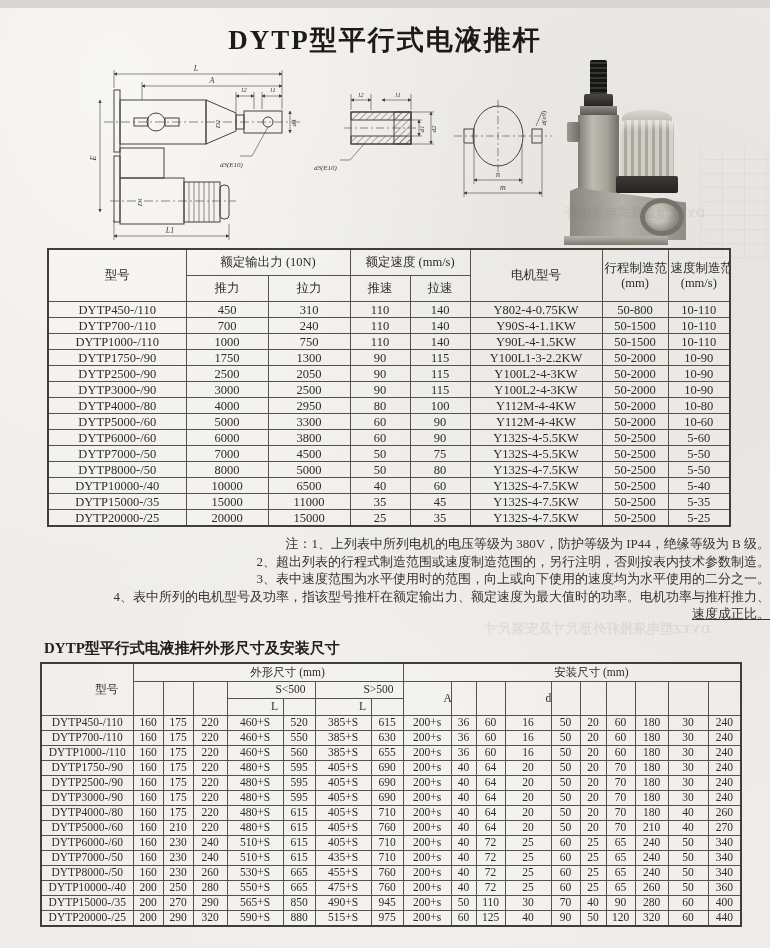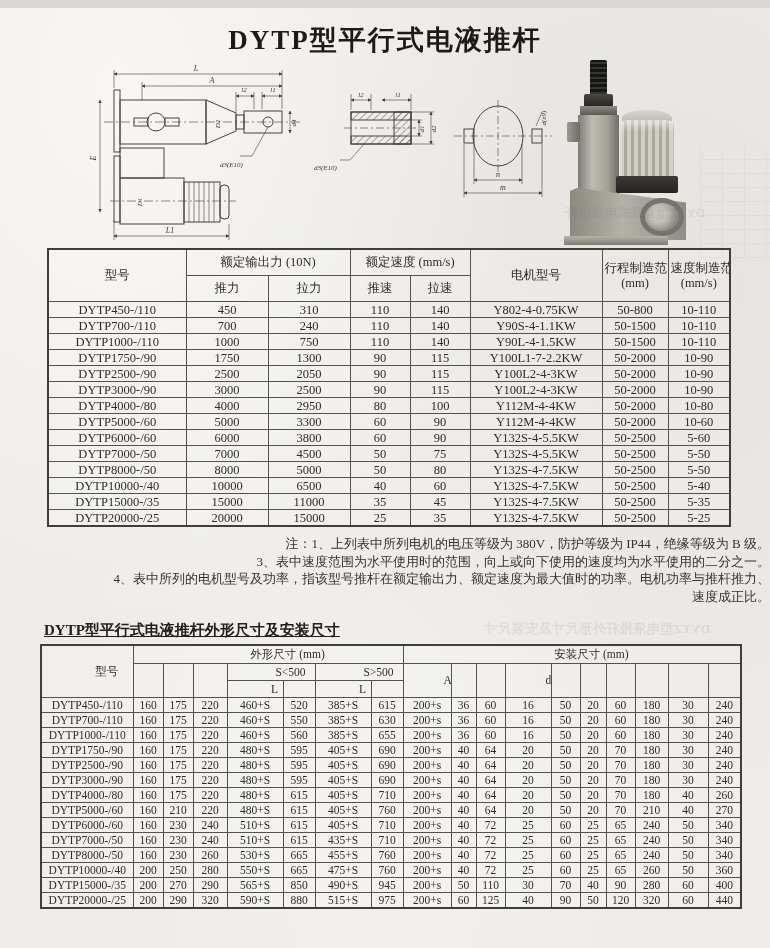--- a/index.html
+++ b/index.html
@@ -25,21 +25,21 @@
   .t1 th,.t1 td{ border:1px solid #55524e; text-align:center; padding:0 2px; height:15px; line-height:14px; font-weight:normal; overflow:hidden; white-space:nowrap;}
   .t1 th{ height:25px; line-height:15px;}
   .t1{ border:2px solid #403d3a;}
   .t2{ margin-left:40px; width:700px; table-layout:fixed; font-size:11.5px; border:2px solid #403d3a;}
   .t2 th,.t2 td{ border:1px solid #55524e; text-align:center; padding:0 1px; height:14px; line-height:13px; font-weight:normal; overflow:hidden; white-space:nowrap;}
   .t2 th{ height:16px;padding-left:40px;}
   .group-h{ height:17px !important;}
   .notes{ margin:8px 0 0 44px; font-size:13px; line-height:17.5px; color:#34322f;}
   .note-line{ white-space:nowrap;text-align:right;}
   .indent1{ padding-left:28px;}
-  .indent2{ padding-left:42px;}
+  .indent2{ padding-left:42px;text-decoration:underline;}
   
   .photo{ position:absolute; left:534px; top:0px; width:162px; height:190px;}
   .photo *{ position:absolute;}
   .ph-rod{ left:56px; top:2px; width:17px; height:42px; background:repeating-linear-gradient(0deg,#151513 0 3px,#37352f 3px 5px); border-radius:2px;}
   .ph-rod-nut{ left:50px; top:36px; width:29px; height:13px; background:linear-gradient(180deg,#4a4843,#23221f); border-radius:2px;}
   .ph-collar{ left:46px; top:48px; width:37px; height:10px; background:linear-gradient(180deg,#8c8a83,#55534d);}
   .ph-cyl{ left:44px; top:57px; width:41px; height:105px; background:linear-gradient(90deg,#7e7c75 0%,#bdbbb2 35%,#a5a39a 70%,#716f68 100%);}
   .ph-lug{ left:33px; top:64px; width:13px; height:20px; background:linear-gradient(90deg,#9a988f,#6e6c65); border-radius:2px;}
   .ph-motor-cap{ left:88px; top:52px; width:50px; height:16px; background:linear-gradient(180deg,#d9d7cf,#b2b0a7); border-radius:50% 50% 0 0;}
   .ph-motor{ left:86px; top:62px; width:54px; height:58px;
@@ -271,21 +271,21 @@
           <td>Y90L-4-1.5KW</td>
           <td>50-1500</td>
           <td>10-110</td>
         </tr>
         <tr>
           <td>DYTP1750-/90</td>
           <td>1750</td>
           <td>1300</td>
           <td>90</td>
           <td>115</td>
-          <td>Y100L1-7-2.2KW</td>
+          <td>Y100L1-3-2.2KW</td>
           <td>50-2000</td>
           <td>10-90</td>
         </tr>
         <tr>
           <td>DYTP2500-/90</td>
           <td>2500</td>
           <td>2050</td>
           <td>90</td>
           <td>115</td>
           <td>Y100L2-4-3KW</td>
@@ -380,28 +380,29 @@
           <td>35</td>
           <td>Y132S-4-7.5KW</td>
           <td>50-2500</td>
           <td>5-25</td>
         </tr>
       </tbody>
   </table>
 
   <div class="notes">
     <div class="note-line">注：1、上列表中所列电机的电压等级为 380V，防护等级为 IP44，绝缘等级为 B 级。</div>
+    <div class="note-line indent1">2、超出列表的行程式制造范围或速度制造范围的，另行注明，否则按表内技术参数制造。</div>
     <div class="note-line indent1">3、表中速度范围为水平使用时的范围，向上或向下使用的速度均为水平使用的二分之一。</div>
     <div class="note-line indent1">4、表中所列的电机型号及功率，指该型号推杆在额定输出力、额定速度为最大值时的功率。电机功率与推杆推力、</div>
     <div class="note-line indent2">速度成正比。</div>
   </div>
 
   <div class="bleed bleed2">DYTZ型电液推杆外形尺寸及安装尺寸</div>
 
-  <div class="sec-heading" style="margin-top:16px;text-decoration:underline;">DYTP型平行式电液推杆外形尺寸及安装尺寸</div>
+  <div class="sec-heading" style="margin-top:16px;">DYTP型平行式电液推杆外形尺寸及安装尺寸</div>
 
   <table class="t2">
     <colgroup>
       <col style="width:92px">
         <col style="width:30px">
         <col style="width:30px">
         <col style="width:34px">
       <col style="width:56px">
         <col style="width:32px">
         <col style="width:56px">

